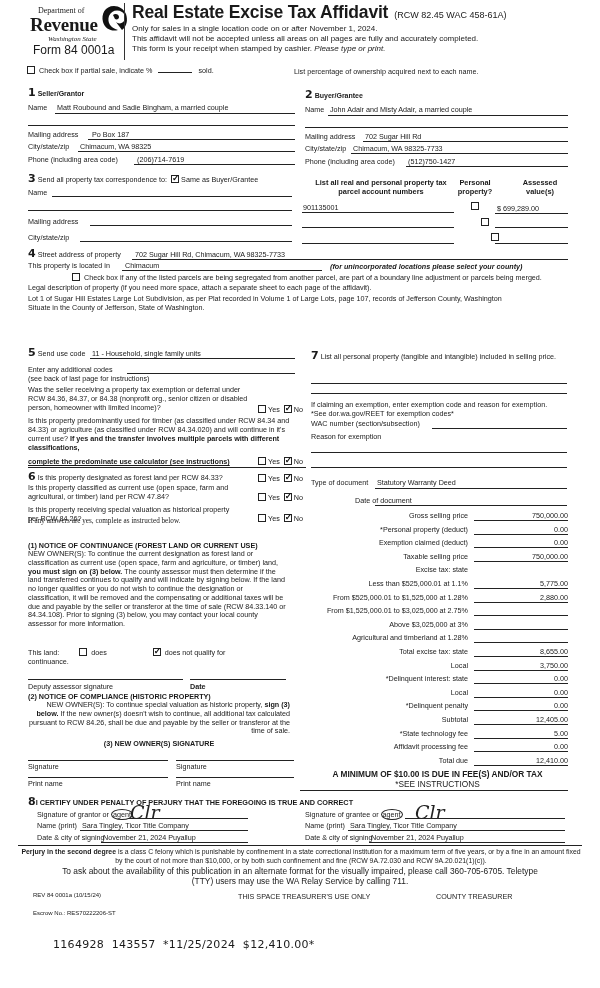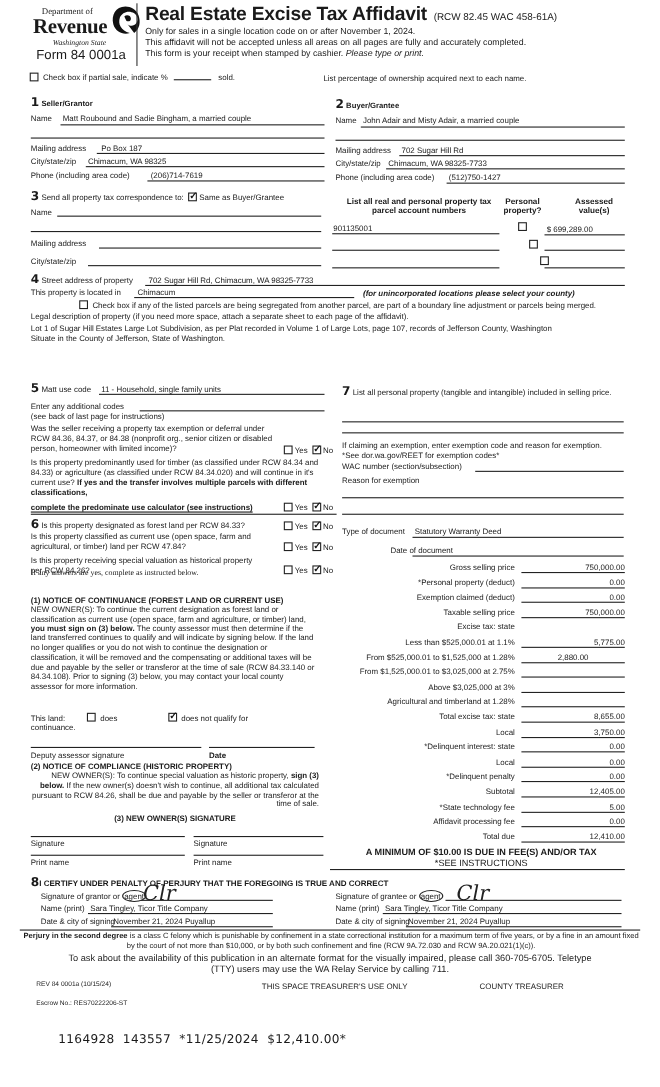--- a/index.html
+++ b/index.html
@@ -153,21 +153,21 @@
   <span class="cb"></span>
   <span style="margin-left:2px;">Check box if any of the listed parcels are being segregated from another parcel, are part of a boundary line adjustment or parcels being merged.</span>
 </div>
 <div class="abs" style="left:28px; top:283px;">Legal description of property (if you need more space, attach a separate sheet to each page of the affidavit).</div>
 <div class="abs fv" style="left:28px; top:294px; white-space:nowrap;">Lot 1 of Sugar Hill Estates Large Lot Subdivision, as per Plat recorded in Volume 1 of Large Lots, page 107, records of Jefferson County, Washington</div>
 <div class="abs fv" style="left:28px; top:303px;">Situate in the County of Jefferson, State of Washington.</div>
 
 
 <div class="abs" style="left:28px; top:346px; white-space:nowrap;">
   <span class="num">5</span>
-  <span>Matt use code</span>
+  <span>Send use code</span>
 </div>
 <div class="abs fv" style="left:92px; top:349px;">11 - Household, single family units</div>
 <div class="line" style="left:90px; top:358px; width:205px;"></div>
 <div class="abs" style="left:28px; top:365px;">Enter any additional codes</div>
 <div class="line" style="left:127px; top:373px; width:168px;"></div>
 <div class="abs" style="left:28px; top:374px;">(see back of last page for instructions)</div>
 
 <div class="abs" style="left:28px; top:385px; width:220px;">Was the seller receiving a property tax exemption or deferral under RCW 84.36, 84.37, or 84.38 (nonprofit org., senior citizen or disabled person, homeowner with limited income)?</div>
 <div class="abs" style="left:258px; top:405px; white-space:nowrap;">
   <span class="cb"></span><span style="margin-left:2px;">Yes</span>
@@ -280,21 +280,21 @@
     </div>
     <div class="abs" style="left: 0px; top: 54.4px; width: 268px; height: 13.6px;">
       <div class="abs rl" style="left: 0px; top: 2px; width: 168px;">Excise tax: state</div>
     </div>
     <div class="abs" style="left: 0px; top: 68px; width: 268px; height: 13.6px;">
       <div class="abs rl" style="left: 0px; top: 2px; width: 168px;">Less than $525,000.01 at 1.1%</div>
       <div class="abs vv" style="left: 174px; top: 2px; width: 94px; height: 10px;">5,775.00</div>
     </div>
     <div class="abs" style="left: 0px; top: 81.6px; width: 268px; height: 13.6px;">
       <div class="abs rl" style="left: 0px; top: 2px; width: 168px;">From $525,000.01 to $1,525,000 at 1.28%</div>
-      <div class="abs vv" style="left: 174px; top: 2px; width: 94px; height: 10px; text-align: center;">2,880.00</div>
+      <div class="abs vv" style="left: 174px; top: 2px; width: 94px; height: 10px;">2,880.00</div>
     </div>
     <div class="abs" style="left: 0px; top: 95.2px; width: 268px; height: 13.6px;">
       <div class="abs rl" style="left: 0px; top: 2px; width: 168px;">From $1,525,000.01 to $3,025,000 at 2.75%</div>
       <div class="abs vv" style="left: 174px; top: 2px; width: 94px; height: 10px;"></div>
     </div>
     <div class="abs" style="left: 0px; top: 108.8px; width: 268px; height: 13.6px;">
       <div class="abs rl" style="left: 0px; top: 2px; width: 168px;">Above $3,025,000 at 3%</div>
       <div class="abs vv" style="left: 174px; top: 2px; width: 94px; height: 10px;"></div>
     </div>
     <div class="abs" style="left: 0px; top: 122.4px; width: 268px; height: 13.6px;">

